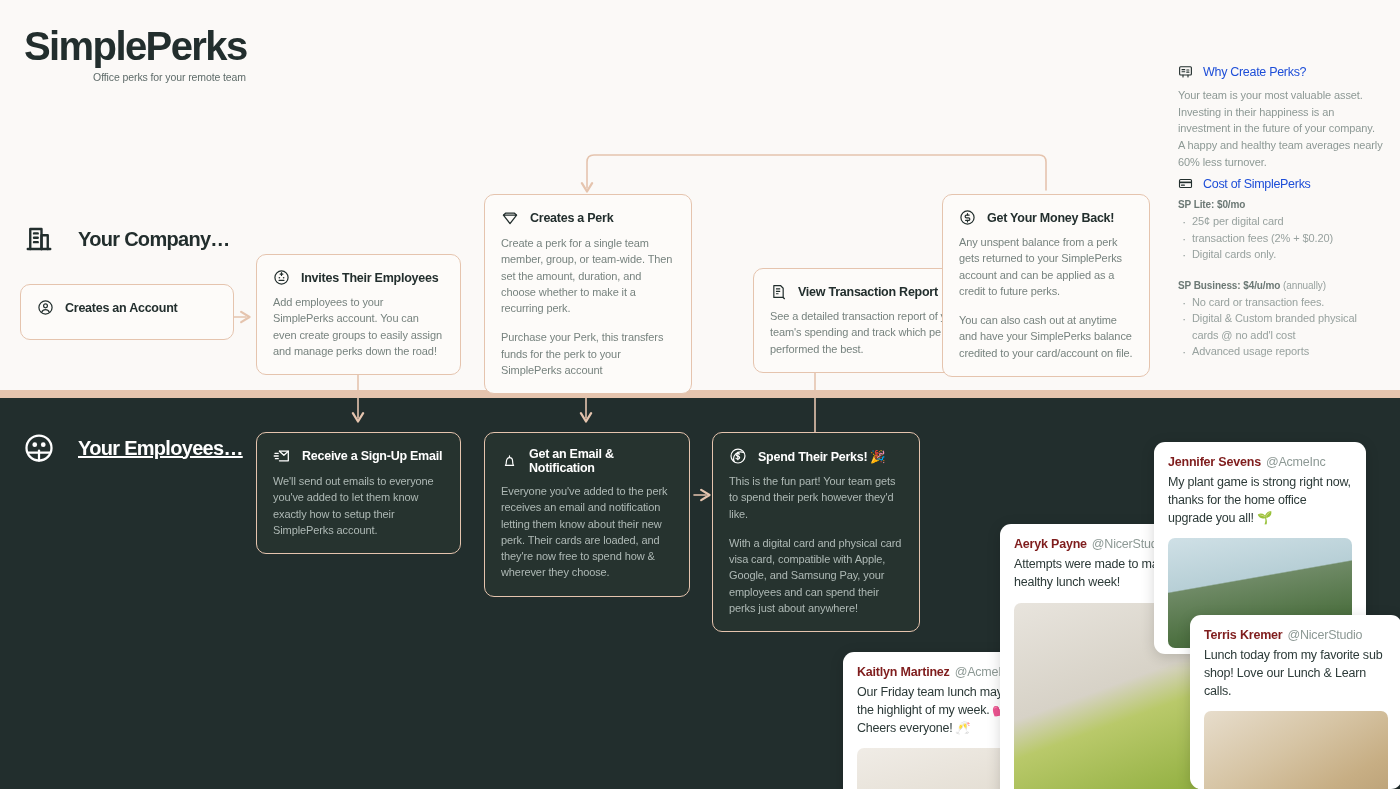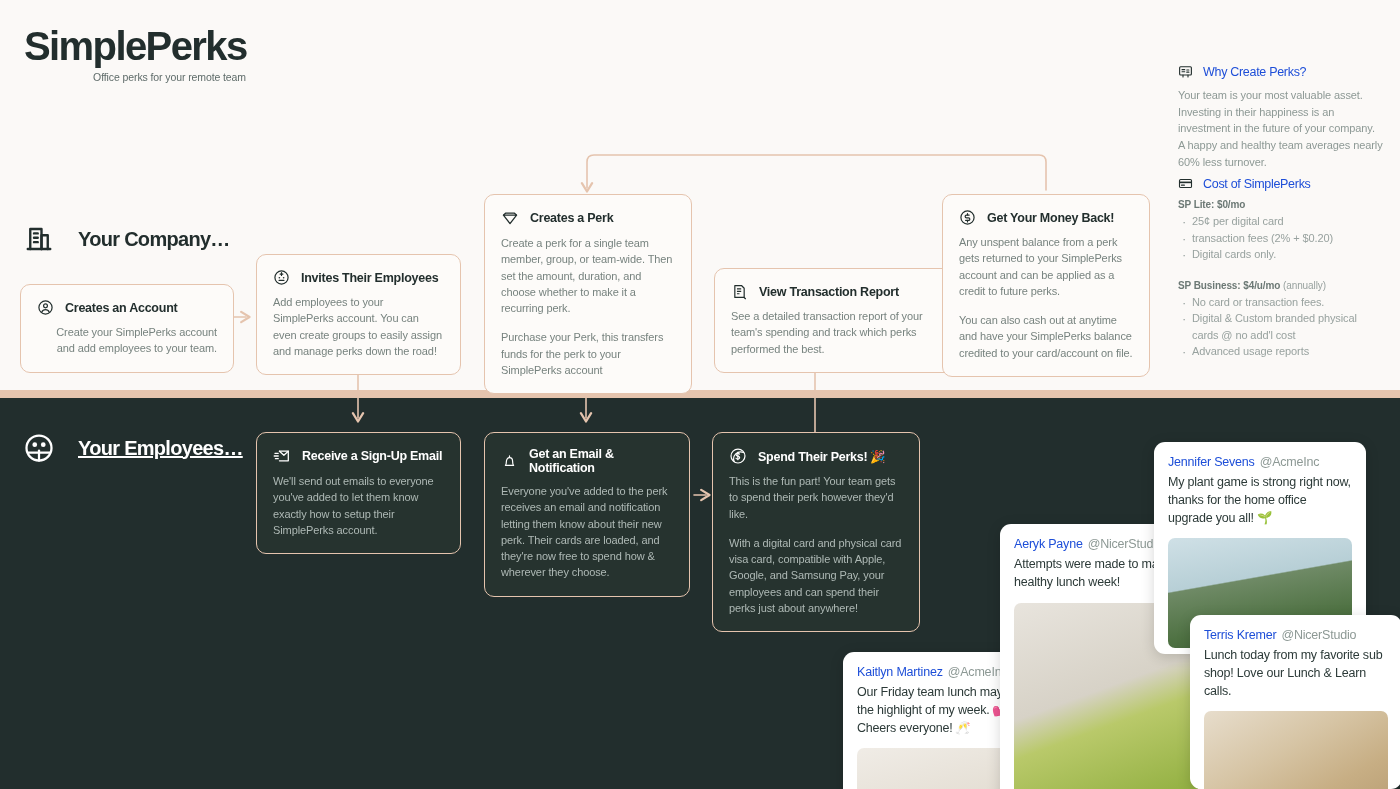--- a/index.html
+++ b/index.html
@@ -78,21 +78,21 @@
   
   .tweet {
     position:absolute;
     background:#ffffff;
     border-radius:11px;
     padding:13px 14px 0 14px;
     box-shadow:0 3px 14px rgba(0,0,0,.16);
     overflow:hidden;
   }
   .tw-head { font-size:12.5px; letter-spacing:-0.2px; margin-bottom:5px; white-space:nowrap; }
-  .tw-name { font-weight:400; color:#1d4ed8; }
+  .tw-name { font-weight:700; color:#7f1d1d; }
   .tw-handle { color:#8d9995; margin-left:5px; }
   .tw-text { font-size:12.5px; line-height:1.42; color:#2c3a38; letter-spacing:-0.2px; }
   .tw-photo { margin-top:11px; border-radius:7px; height:130px; width:100%; }
 
   .ph-plant { background:linear-gradient(170deg,#cfe0e6 0%,#b7cfd6 38%,#6f8a66 39%,#4f7243 72%,#3d5c35 100%); }
   .ph-smoothie { background:linear-gradient(160deg,#e8e4dd 0%,#d7d2c7 45%,#b9c96a 60%,#8fae3e 100%); }
   .ph-sub { background:linear-gradient(150deg,#e7ddcc 0%,#d6c4a4 40%,#c7ae84 70%,#b79c72 100%); }
   .ph-desk { background:linear-gradient(165deg,#f0ece6 0%,#e3ddd2 50%,#d2c9ba 100%); }
 </style>
 </head>
@@ -147,33 +147,30 @@
 
     <path d="M358 357 V418" marker-end="url(#ar)"></path>
 
     <path d="M586 358 V418" marker-end="url(#ar)"></path>
 
     <path d="M815 437 V367" marker-end="url(#ar)"></path>
 
     <path d="M694 495 H706" marker-end="url(#ar)"></path>
   </svg>
 
-  <div class="card light" style="left:20px; top:284px; width:214px;text-align:right;">
+  <div class="card light" style="left:20px; top:284px; width:214px;">
     <div class="card-head">
       <span>
         <svg class="ico" width="17" height="17" viewBox="0 0 24 24" fill="none" stroke="#222e2d" stroke-width="1.7">
           <circle cx="12" cy="12" r="9.3"></circle>
             <circle cx="12" cy="9.7" r="2.7"></circle>
           <path d="M6.8 18.4a5.6 5.6 0 0 1 10.4 0" stroke-linecap="round"></path>
         </svg>
       </span>
       <span class="card-title">Creates an Account</span>
-    </div>
-    <div class="card-body">
-      <p>Create your SimplePerks account and add employees to your team.</p>
     </div>
   </div>
 
   <div class="card light" style="left:256px; top:254px; width:205px;">
     <div class="card-head">
       <span>
         <svg class="ico" width="17" height="17" viewBox="0 0 24 24" fill="none" stroke="#222e2d" stroke-width="1.7">
           <circle cx="12" cy="12" r="9.3"></circle>
           <path d="M12 5.2v4M10 7.2h4" stroke-linecap="round"></path>
           <circle cx="9" cy="12.4" r="1.15" fill="#222e2d" stroke="none"></circle>
@@ -197,21 +194,21 @@
         </svg>
       </span>
       <span class="card-title">Creates a Perk</span>
     </div>
     <div class="card-body">
       <p>Create a perk for a single team member, group, or team-wide. Then set the amount, duration, and choose whether to make it a recurring perk.</p>
       <p>Purchase your Perk, this transfers funds for the perk to your SimplePerks account</p>
     </div>
   </div>
 
-  <div class="card light" style="left:714px; top:268px; width:248px;">
+  <div class="card light" style="left:753px; top:268px; width:248px;">
     <div class="card-head">
       <span>
         <svg class="ico" width="17" height="17" viewBox="0 0 24 24" fill="none" stroke="#222e2d" stroke-width="1.7" stroke-linejoin="round">
           <path d="M5.4 3.6h9.4l3.8 3.8v13H5.4z"></path>
             <path d="M8.4 8.4h6M8.4 11.8h6M8.4 15.2h3.6"></path>
           <path d="M18.6 20.4l1.8 1.8" stroke-linecap="round"></path>
         </svg>
       </span>
       <span class="card-title">View Transaction Report</span>
     </div>

